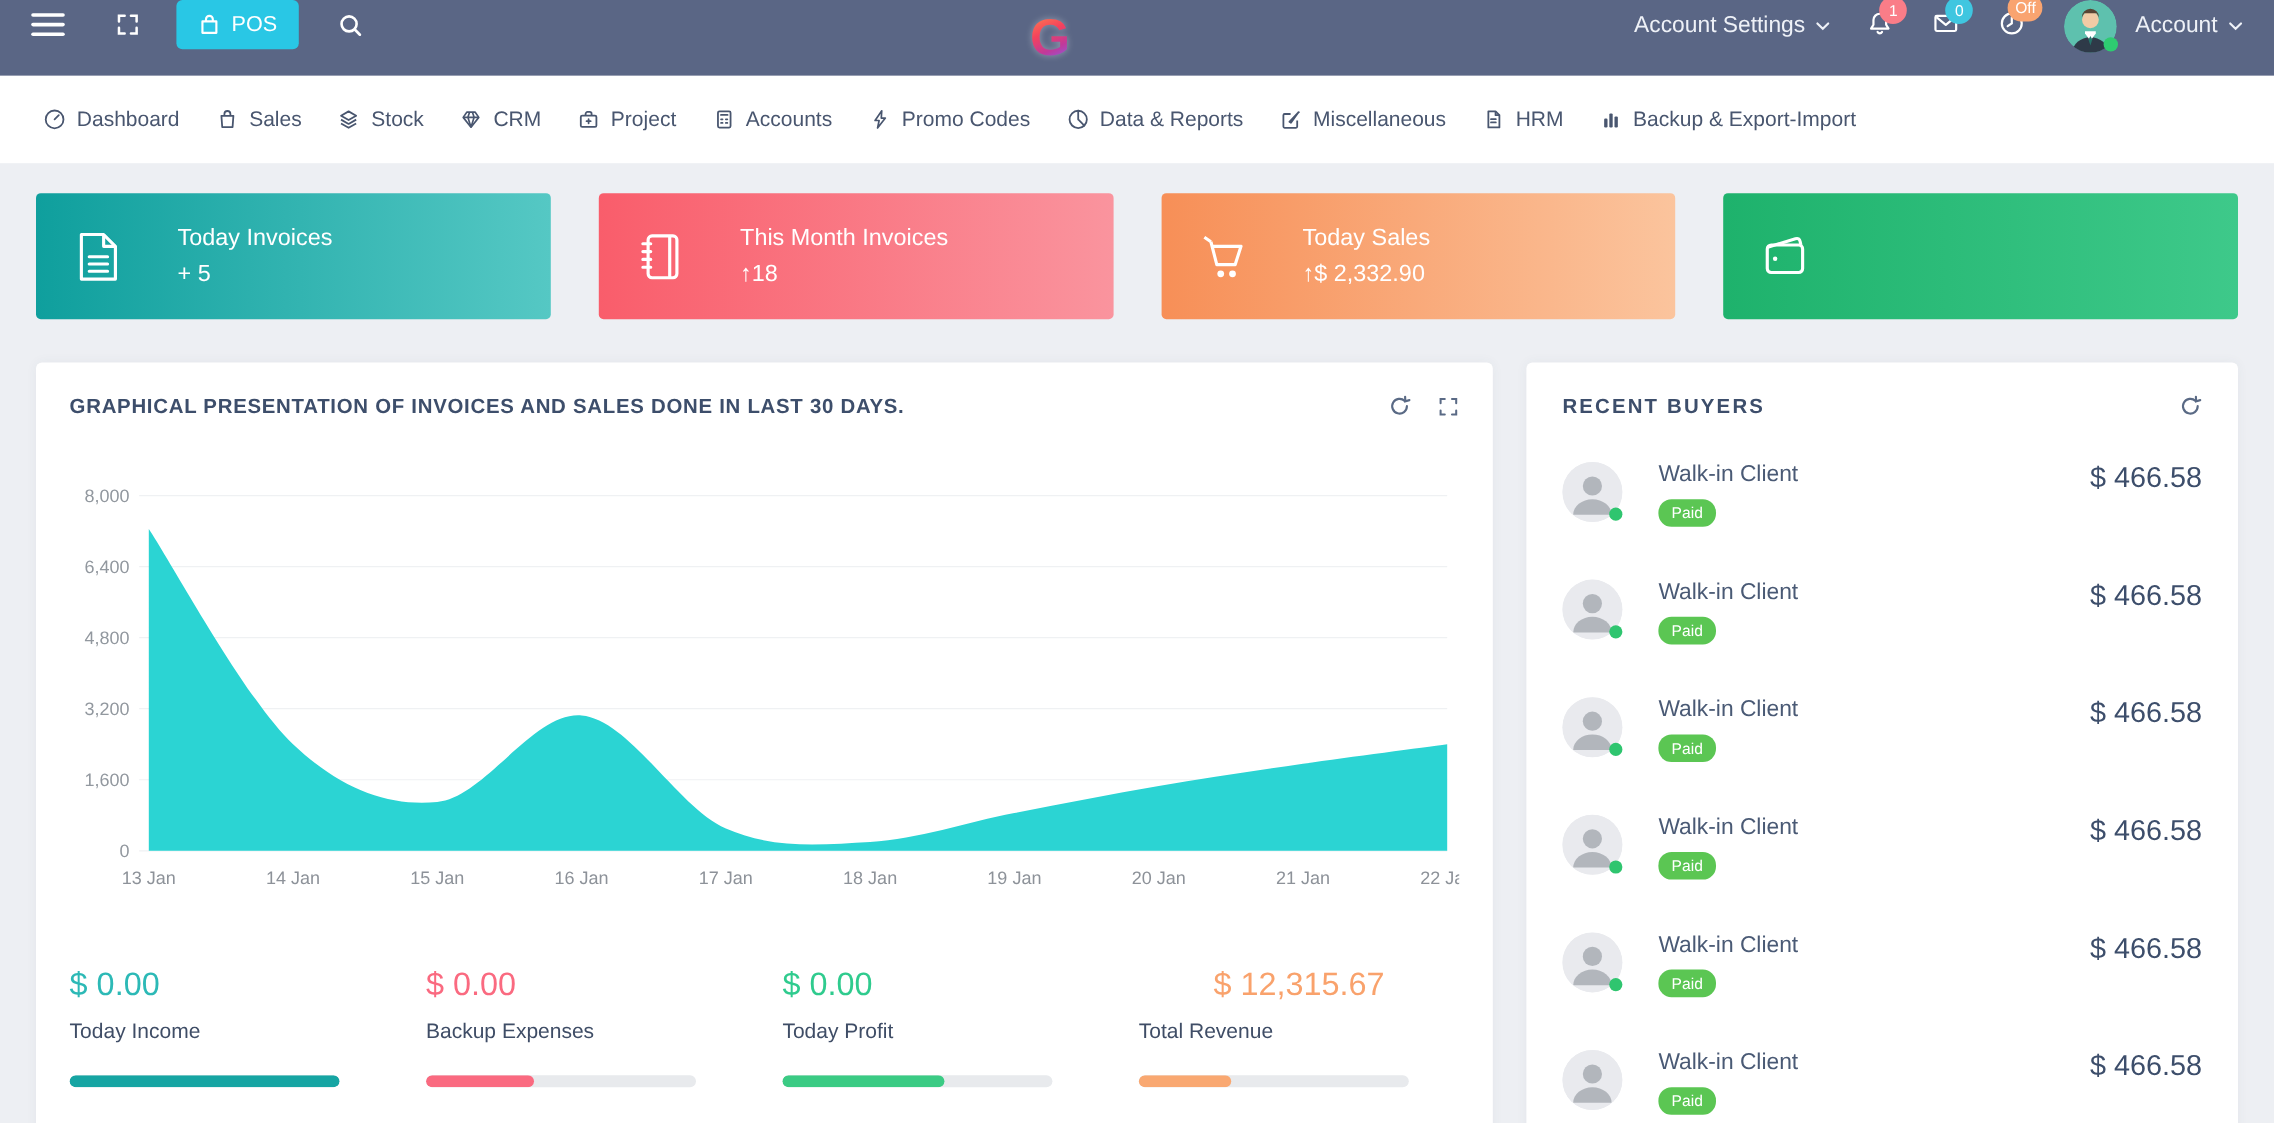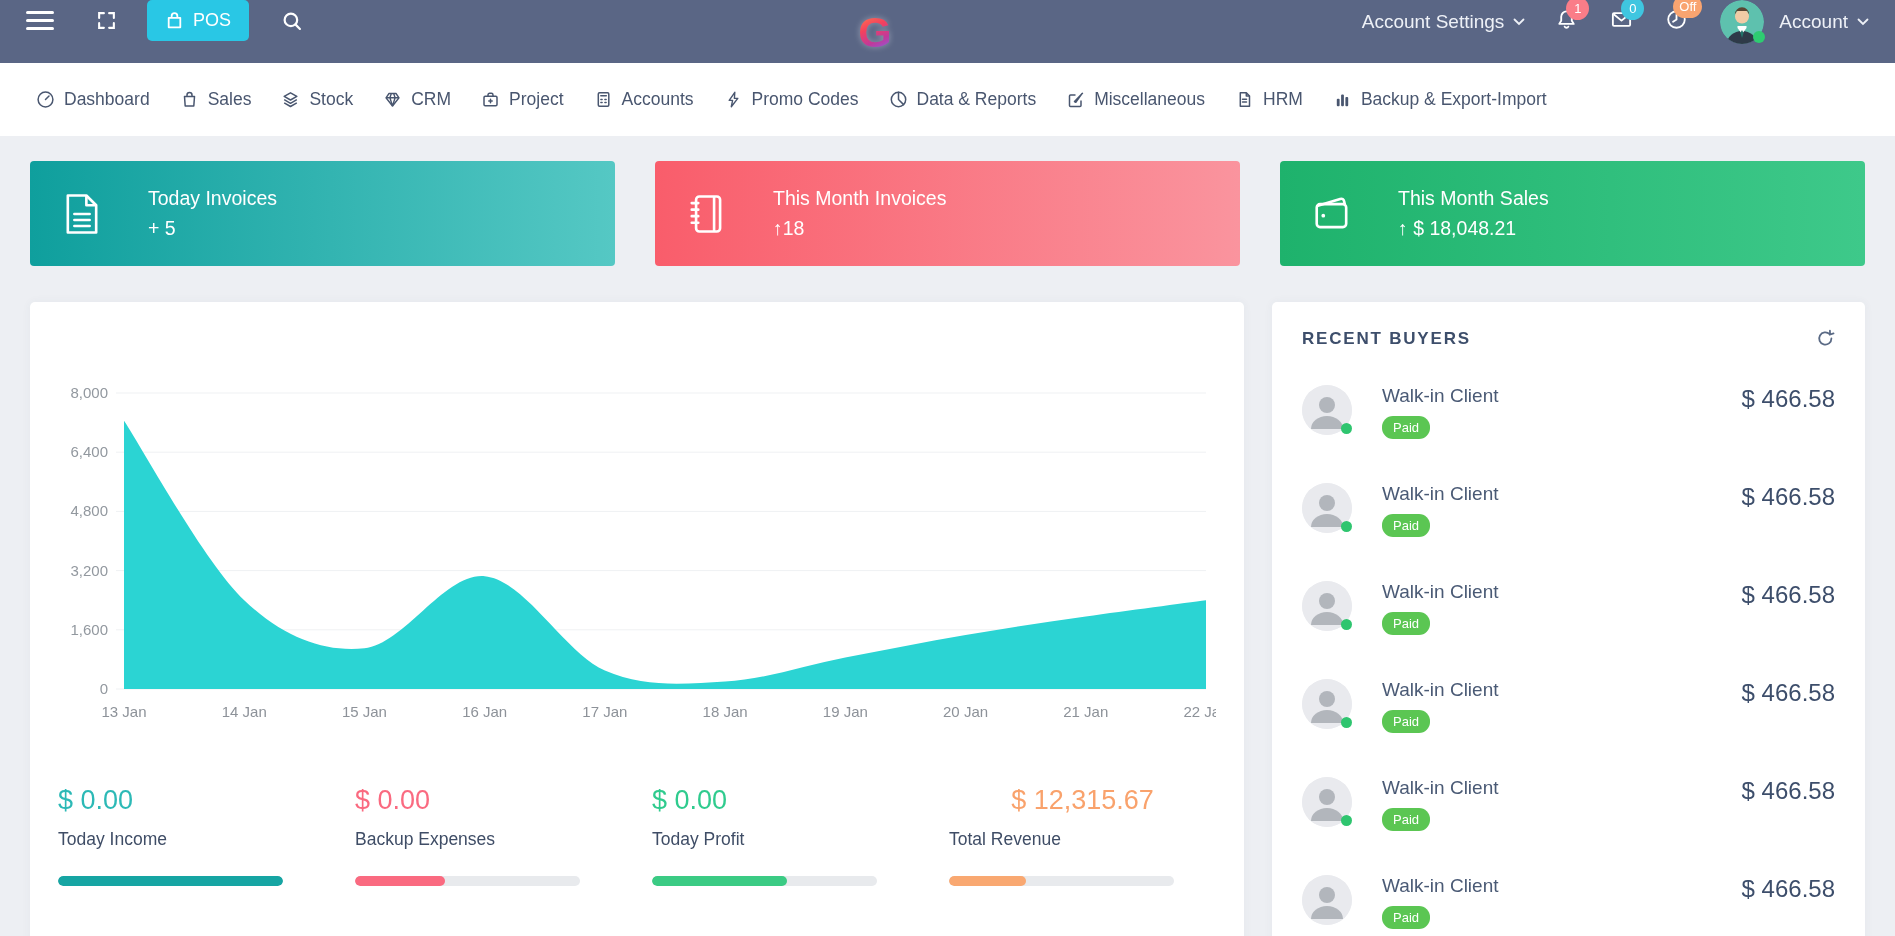--- a/index.html
+++ b/index.html
@@ -284,38 +284,63 @@
             <rect x="12" y="6" width="22" height="32" rx="3"></rect>
             <path d="M28.5 6 v32"></path>
             <path d="M8 12 h6 M8 18 h6 M8 24 h6 M8 30 h6" stroke-linecap="round"></path>
           </svg>
       </span>
       <div class="card-text">
         <div class="card-title" data-interactable="false">This Month Invoices</div>
         <div class="card-value" data-interactable="false">↑18</div>
       </div>
     </div>
+    <div class="stat-card" data-interactable="true" style="background: linear-gradient(90deg, rgb(247, 143, 87), rgb(251, 196, 157));">
+      <span class="card-icon" data-interactable="false">
+        <svg width="48" height="48" viewBox="0 0 44 44" fill="none" stroke="#fff" stroke-width="2.4" stroke-linejoin="round">
+            <path d="M7 7 l5 3.5 M12 10.5 L16.5 28 h14 L35 14 H13"></path>
+            <circle cx="19.5" cy="35" r="2.6" fill="#fff" stroke="none"></circle>
+            <circle cx="28.5" cy="35" r="2.6" fill="#fff" stroke="none"></circle>
+          </svg>
+      </span>
+      <div class="card-text">
+        <div class="card-title" data-interactable="false">Today Sales</div>
+        <div class="card-value" data-interactable="false">↑$ 2,332.90</div>
+      </div>
+    </div>
     <div class="stat-card" data-interactable="true" style="background: linear-gradient(90deg, rgb(30, 178, 108), rgb(62, 201, 138));">
       <span class="card-icon" data-interactable="false">
         <svg width="48" height="48" viewBox="0 0 44 44" fill="none" stroke="#fff" stroke-width="2.4" stroke-linejoin="round">
             <rect x="8" y="13" width="27" height="21" rx="3"></rect>
             <path d="M9 14.5 L29.5 8.2 q3 -0.9 3.6 2.1 l0.6 2.7"></path>
             <circle cx="14" cy="23.5" r="1.7" fill="#fff" stroke="none"></circle>
           </svg>
       </span>
-      <div class="card-text">
-        <div class="card-title" data-interactable="false">This Month Sales</div>
-        <div class="card-value" data-interactable="false">↑ $ 18,048.21</div>
-      </div>
     </div>
   </div>
 
   <div class="panels-row">
 
     <div class="panel chart-panel" data-interactable="false">
+      <div class="panel-head">
+        <h2 class="panel-title" data-interactable="false">GRAPHICAL PRESENTATION OF INVOICES AND SALES DONE IN LAST 30 DAYS.</h2>
+        <div class="panel-actions">
+          <button class="icon-plain" data-interactable="true">
+            <svg data-interactable="false" width="19" height="19" viewBox="0 0 18 18" fill="none" stroke="#5a6a85" stroke-width="1.7" stroke-linecap="round">
+                <path d="M14.6 9 a5.8 5.8 0 1 1 -1.7 -4.1"></path>
+                <path d="M13.2 1.6 L13.3 5.2 L16.6 4.2" fill="none"></path>
+              </svg>
+          </button>
+          <button class="icon-plain" data-interactable="true">
+            <svg data-interactable="false" width="18" height="18" viewBox="0 0 18 18" fill="none" stroke="#5a6a85" stroke-width="1.7" stroke-linecap="round">
+                <path d="M2.5 6 V2.5 H6 M12 2.5 h3.5 V6 M15.5 12 v3.5 H12 M6 15.5 H2.5 V12"></path>
+              </svg>
+          </button>
+        </div>
+      </div>
 
       <div id="chart" data-interactable="true">
           <svg width="1158" height="372" viewBox="0 0 1158 372">
             <line x1="58" y1="312" x2="1148" y2="312" stroke="#eff1f3" stroke-width="1"></line>
             <text x="50" y="317" text-anchor="end" font-size="15" fill="#92989f">0</text>
             <line x1="58" y1="252.8" x2="1148" y2="252.8" stroke="#eff1f3" stroke-width="1"></line>
             <text x="50" y="257.8" text-anchor="end" font-size="15" fill="#92989f">1,600</text>
             <line x1="58" y1="193.6" x2="1148" y2="193.6" stroke="#eff1f3" stroke-width="1"></line>
             <text x="50" y="198.6" text-anchor="end" font-size="15" fill="#92989f">3,200</text>
             <line x1="58" y1="134.4" x2="1148" y2="134.4" stroke="#eff1f3" stroke-width="1"></line>

